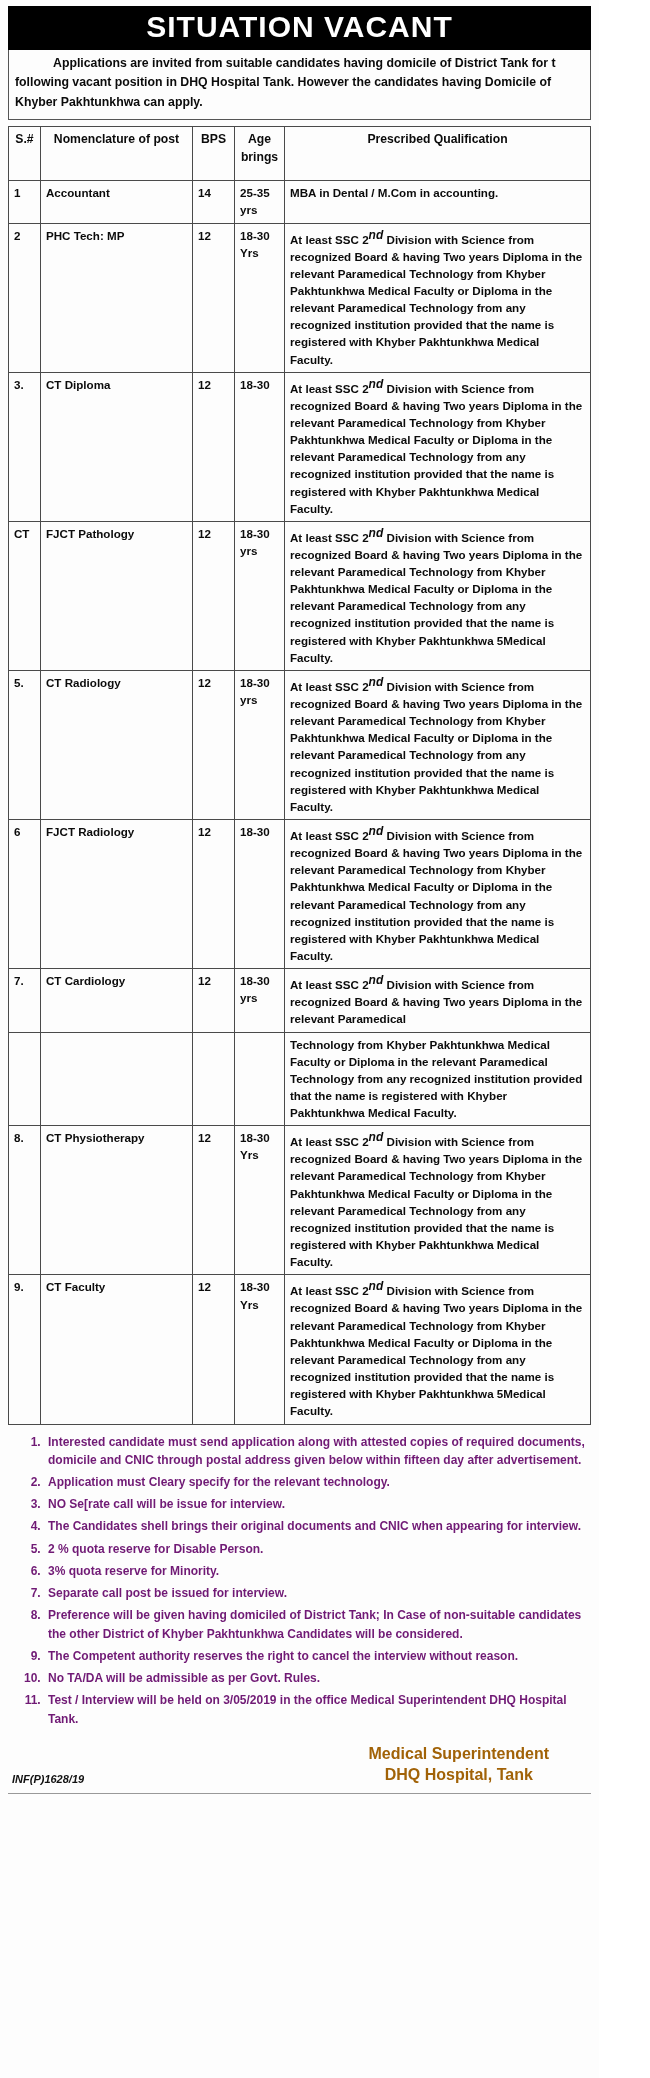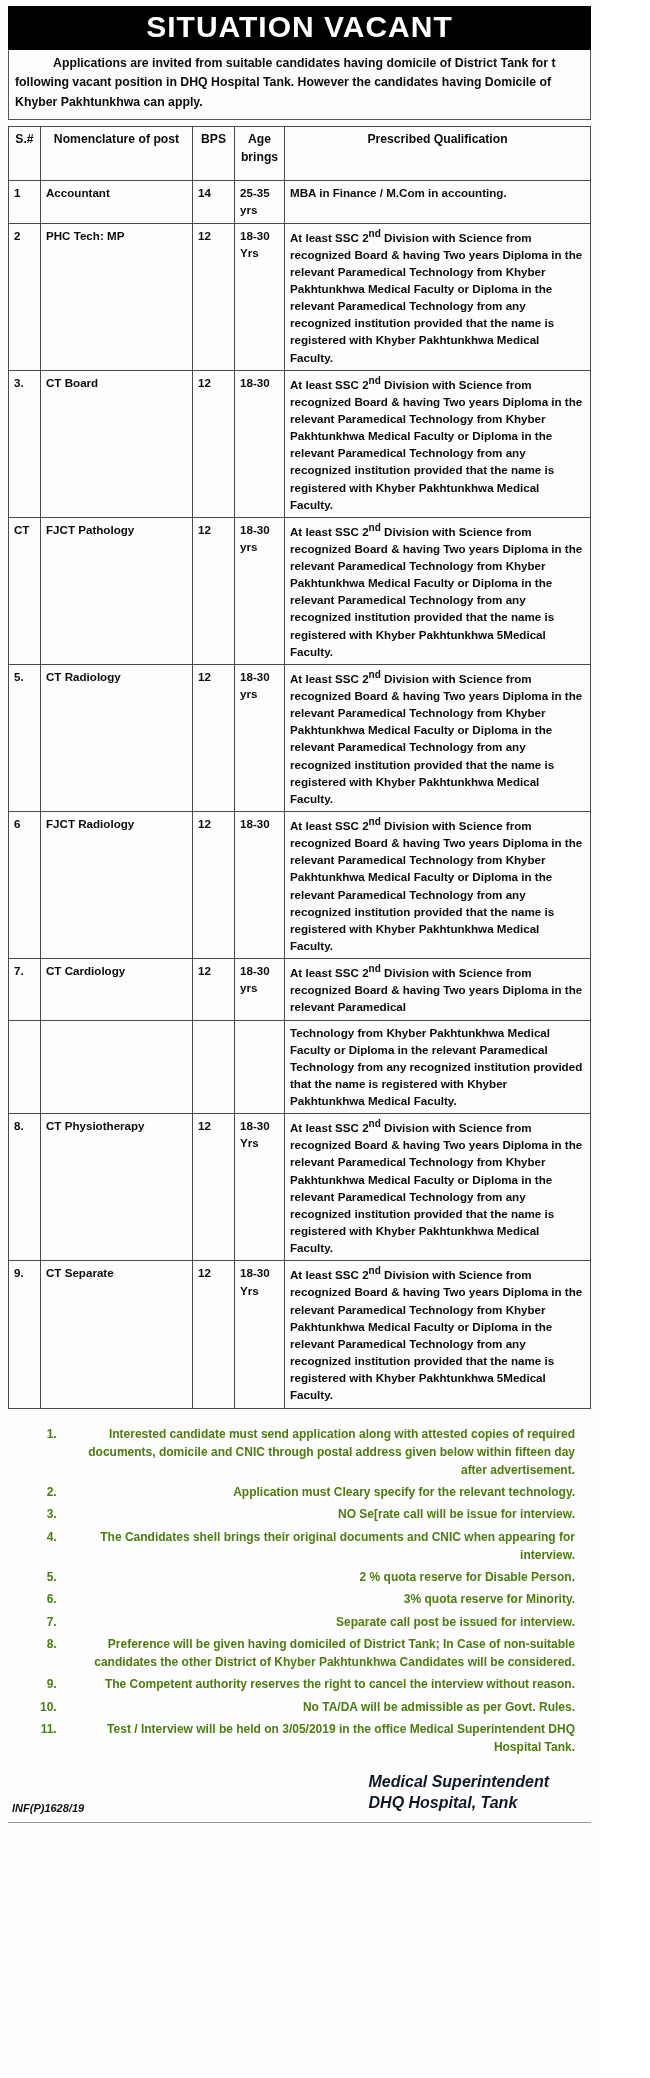--- a/index.html
+++ b/index.html
@@ -63,68 +63,66 @@
   table.jobs th {
     font-size: 12.2px;
     padding-bottom: 14px;
   }
   col.c-sn   { width: 32px; }
   col.c-nom  { width: 152px; }
   col.c-bps  { width: 42px; }
   col.c-age  { width: 50px; }
   col.c-qual { width: auto; }
   .nowrapish { white-space: pre-line; }
-  sup { font-size: 10px; vertical-align: super; }
+  sup { font-size: 12px; vertical-align: super; font-style: italic; }
   .qual { white-space: pre-line; }
   .terms {
     margin-top: 8px;
     padding-left: 2px;
   }
   .terms-title {
     font-size: 14px;
     font-weight: normal;
     color: #0b0b0b;
     margin-bottom: 3px;
     font-family: "Liberation Sans", sans-serif;
   }
   ol.terms-list {
-    margin: 16px;
+    margin: 0;
     padding-left: 34px;
     font-size: 12px;
     font-weight: bold;
     line-height: 1.52;
-    color: #4d7c0f;
-    text-align: right;
+    color: #701a75;
   }
   ol.terms-list li {
     margin-bottom: 4px;
     padding-left: 4px;
   }
   .footer {
     margin-top: 16px;
     display: flex;
     align-items: flex-end;
     justify-content: space-between;
     padding: 0 6px 6px 4px;
   }
   .inf-code {
     font-size: 11px;
     font-weight: bold;
     font-style: italic;
     color: #111;
     text-align: right;
   }
   .signature {
-    text-align: left;
+    text-align: center;
     font-size: 16px;
     font-weight: bold;
     line-height: 1.3;
-    color: #0f172a;
+    color: #a16207;
     padding-right: 36px;
-    font-style: italic;
   }
   .bottom-rule {
     border-top: 1px solid #999;
     margin-top: 2px;
   }
 </style>
 </head>
 <body>
 
 <div class="page">
@@ -154,33 +152,33 @@
         <th>Prescribed Qualification</th>
       </tr>
     </thead>
     <tbody>
         <tr>
           <td>1</td>
           <td>Accountant</td>
           <td>14</td>
           <td class="nowrapish">25-35
 yrs</td>
-          <td class="qual">MBA in Finance / M.Com in accounting.</td>
+          <td class="qual">MBA in Dental / M.Com in accounting.</td>
         </tr>
         <tr>
           <td>2</td>
           <td>PHC Tech: MP</td>
           <td>12</td>
           <td class="nowrapish">18-30
 Yrs</td>
           <td class="qual">At least SSC 2<sup>nd</sup> Division with Science from recognized Board &amp; having Two years Diploma in the relevant Paramedical Technology from Khyber Pakhtunkhwa Medical Faculty or Diploma in the relevant Paramedical Technology from any recognized institution provided that the name is registered with Khyber Pakhtunkhwa Medical Faculty.</td>
         </tr>
         <tr>
           <td>3.</td>
-          <td>CT Board</td>
+          <td>CT Diploma</td>
           <td>12</td>
           <td class="nowrapish">18-30</td>
           <td class="qual">At least SSC 2<sup>nd</sup> Division with Science from recognized Board &amp; having Two years Diploma in the relevant Paramedical Technology from Khyber Pakhtunkhwa Medical Faculty or Diploma in the relevant Paramedical Technology from any recognized institution provided that the name is registered with Khyber Pakhtunkhwa Medical Faculty.</td>
         </tr>
         <tr>
           <td>CT</td>
           <td>FJCT Pathology</td>
           <td>12</td>
           <td class="nowrapish">18-30
 yrs</td>
@@ -219,21 +217,21 @@
         <tr>
           <td>8.</td>
           <td>CT Physiotherapy</td>
           <td>12</td>
           <td class="nowrapish">18-30
 Yrs</td>
           <td class="qual">At least SSC 2<sup>nd</sup> Division with Science from recognized Board &amp; having Two years Diploma in the relevant Paramedical Technology from Khyber Pakhtunkhwa Medical Faculty or Diploma in the relevant Paramedical Technology from any recognized institution provided that the name is registered with Khyber Pakhtunkhwa Medical Faculty.</td>
         </tr>
         <tr>
           <td>9.</td>
-          <td>CT Separate</td>
+          <td>CT Faculty</td>
           <td>12</td>
           <td class="nowrapish">18-30
 Yrs</td>
           <td class="qual">At least SSC 2<sup>nd</sup> Division with Science from recognized Board &amp; having Two years Diploma in the relevant Paramedical Technology from Khyber Pakhtunkhwa Medical Faculty or Diploma in the relevant Paramedical Technology from any recognized institution provided that the name is registered with Khyber Pakhtunkhwa 5Medical Faculty.</td>
         </tr>
       </tbody>
   </table>
 
   <div class="terms">
     <ol class="terms-list">

